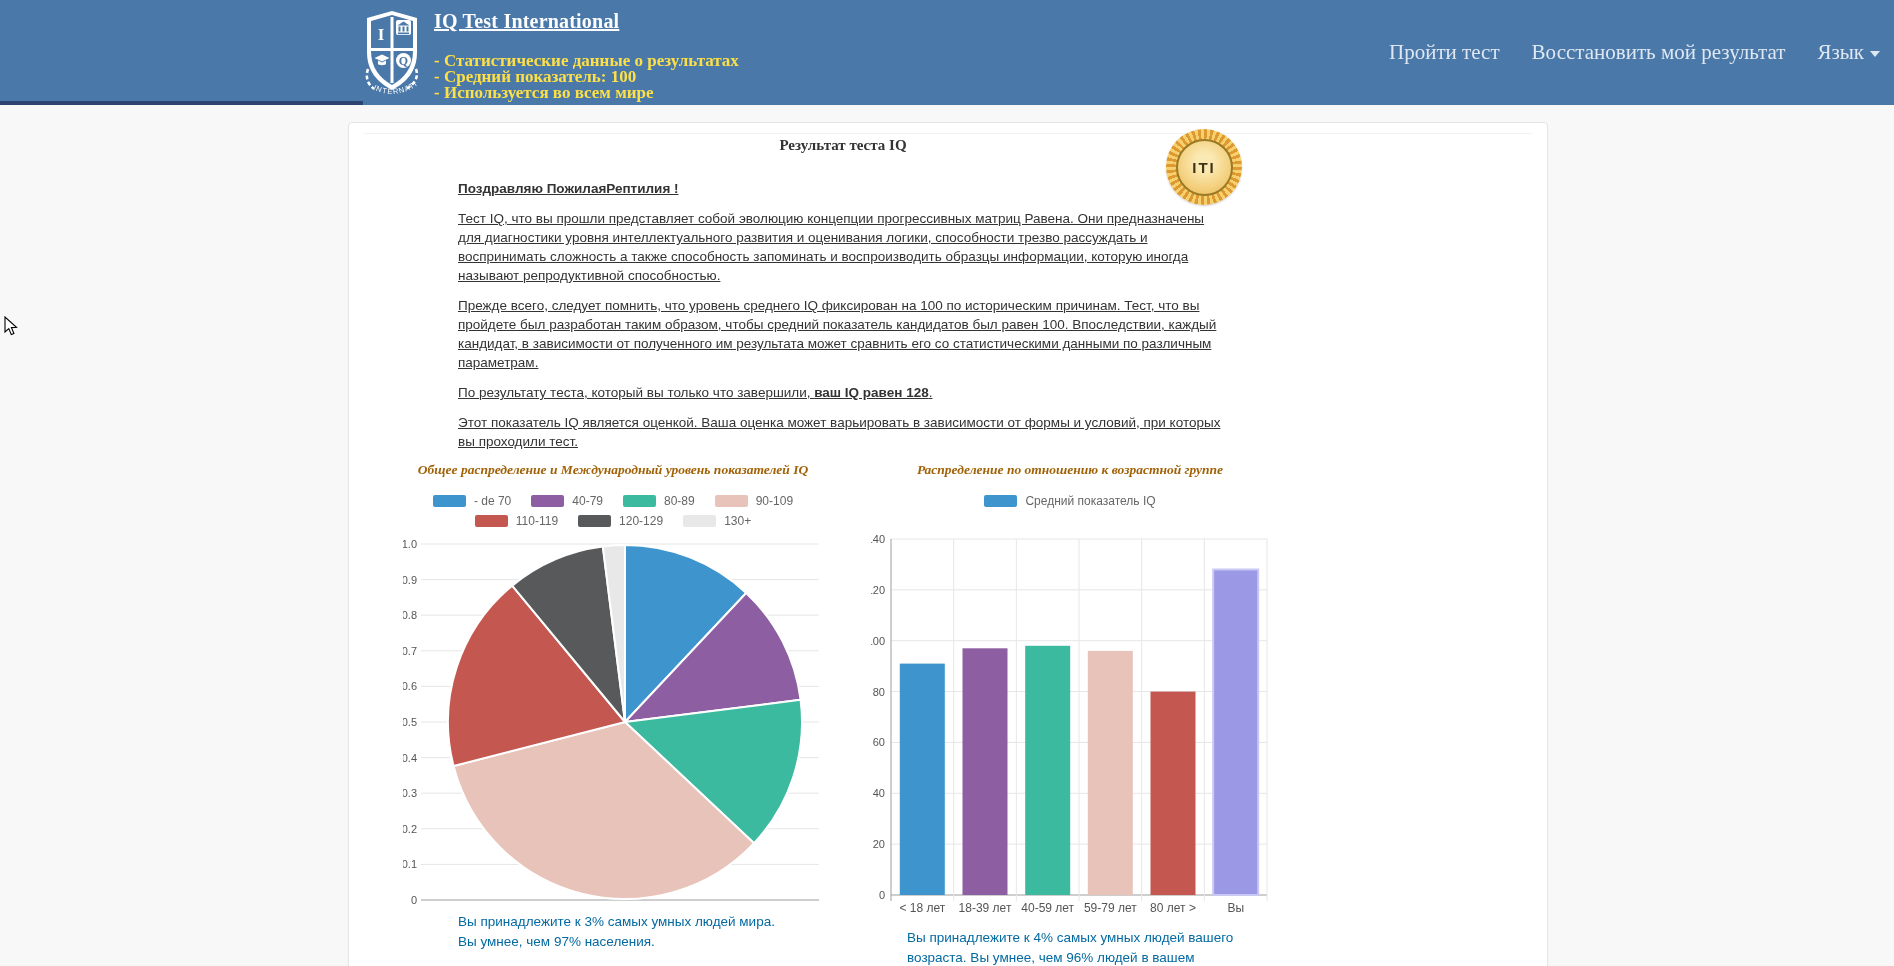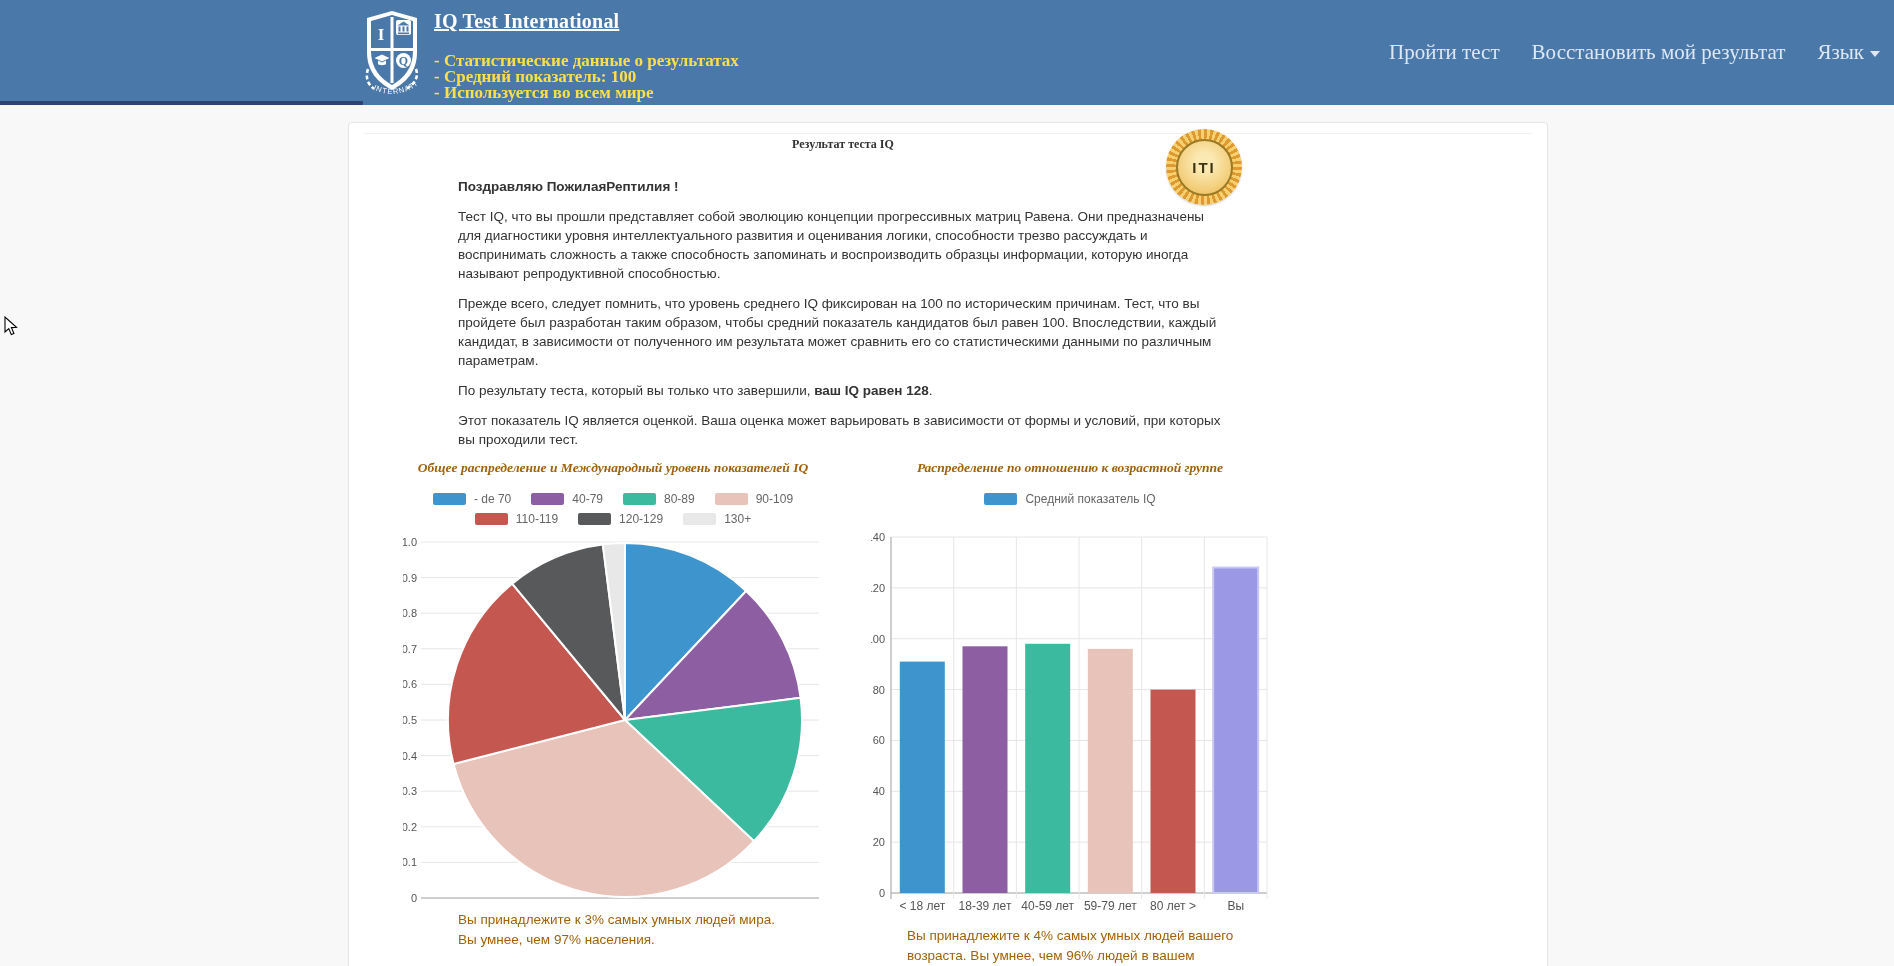--- a/index.html
+++ b/index.html
@@ -40,58 +40,58 @@
   }
   
   .panel {
     position:absolute; left:348px; top:122px; width:1200px; height:900px;
     background:#fff; border:1px solid #e5e5e5; border-radius:4px;
     box-shadow:0 1px 2px rgba(0,0,0,.04);
   }
   .panel-hairline { position:absolute; top:10px; left:15px; right:15px; height:1px; background:#f2f2f2; }
   .page-title {
     margin:14px 0 0 109px; width:770px; text-align:center;
-    font-family:"Liberation Serif", serif; font-size:12px; font-weight:bold; color:#333;
+    font-family:"Liberation Serif", serif; font-size:15px; font-weight:bold; color:#333;
   }
   
   .seal {
     position:absolute; left:817px; top:6px; width:76px; height:76px; border-radius:50%;
     background:repeating-conic-gradient(#dd9a30 0deg 5deg, #f7cf6e 5deg 10deg);
     display:flex; align-items:center; justify-content:center;
     box-shadow:0 1px 2px rgba(0,0,0,.2);
   }
   .seal-inner {
     width:57px; height:57px; border-radius:50%;
     background:radial-gradient(circle at 50% 40%, #fbe9b4 20%, #f3cf7c 65%, #e4b14a 100%);
     border:2px solid #9a7a26;
     display:flex; align-items:center; justify-content:center;
     font-size:15px; letter-spacing:2px; color:#3d3315; font-weight:600;
   }
   
-  .copy { margin:25px 0 0 109px; width:770px; font-size:13.5px; line-height:19px; }
+  .copy { margin:25px 0 0 109px; width:770px; font-size:13.5px; line-height:19px;text-decoration:underline; }
   .copy p { margin-bottom:11px; }
   .greeting { font-weight:bold; }
   
   .charts-row { display:flex; gap:48px; margin:8px 0 0 54px; }
   .chart-block { display:flex; flex-direction:column; }
   .chart-block.left  { width:420px; }
   .chart-block.right { width:398px; }
   .chart-title {
     font-family:"Liberation Serif", serif; font-size:13.5px; font-weight:bold;
     color:#a16207; text-align:center; margin-bottom:16px;font-style:italic;
   }
   .legend { display:flex; flex-direction:column; align-items:center; gap:6px; min-height:44px; }
   .chart-block.right .legend { min-height:40px; }
   .legend-row { display:flex; gap:20px; align-items:center; }
   .legend-item { display:flex; align-items:center; gap:8px; cursor:pointer; }
   .legend-swatch { width:33px; height:12px; border-radius:2px; display:inline-block; }
   .legend-label { font-size:12px; color:#666; }
   svg text.tick  { font-family:"Liberation Sans", sans-serif; font-size:11px; fill:#555; }
   svg text.xtick { font-family:"Liberation Sans", sans-serif; font-size:12px; fill:#555; }
-  .caption { font-size:13.5px; line-height:20px; color:#a16207; margin-top:6px; }
+  .caption { font-size:13.5px; line-height:20px; color:#0369a1; margin-top:6px; }
   .caption.left-caption  { margin-left:55px; }
   .caption.right-caption { margin-left:36px; width:332px; }
   
   .cursor { position:absolute; left:4px; top:316px; }
 </style>
 </head>
 <body>
 
 <header class="site-header">
   <div class="header-inner">

